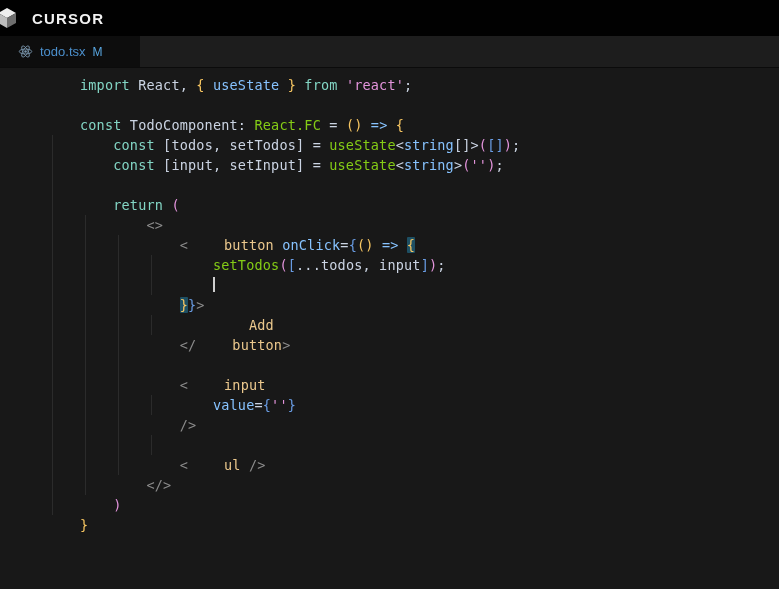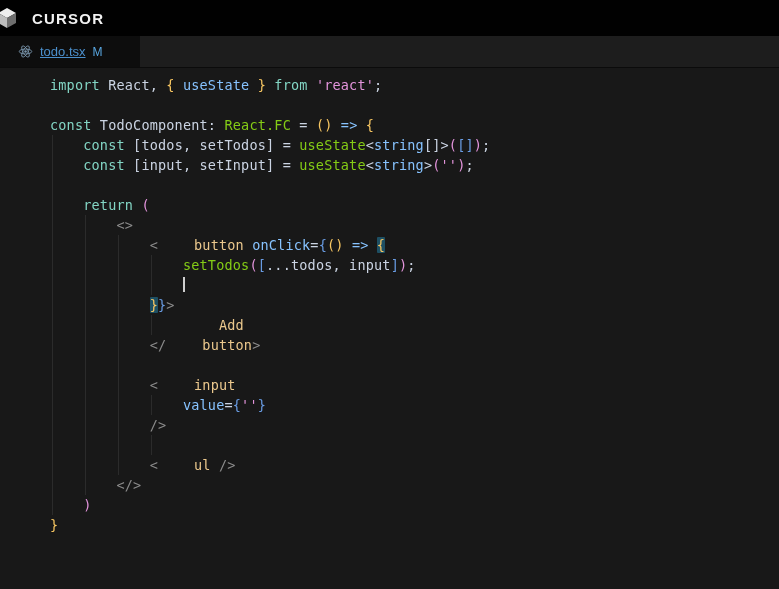--- a/index.html
+++ b/index.html
@@ -13,27 +13,27 @@
   .logo-wrap svg { width:24px; height:24px; }
   .app-name { color:#f2f2f2; font-weight:bold; font-size:15px;
               letter-spacing:1.2px; margin-left:5px; }
 
   
   .tabbar { position:absolute; left:0; top:36px; width:779px; height:32px;
             background:#1d1d1d; border-bottom:1px solid #0b0b0b; display:flex; }
   .tab { width:140px; height:100%; background:#0d0d0d; display:flex;
          align-items:center; padding-left:18px; cursor:pointer; }
   .tab svg { width:15px; height:15px; flex:none; }
-  .tab-filename { color:#4b8fcc; font-size:13px; margin-left:7px;text-decoration:underline; }
+  .tab-filename { color:#4b8fcc; font-size:13px; margin-left:7px; }
   .tab-git { color:#58a6e0; font-size:12px; margin-left:7px; }
 
   
   .editor { position:absolute; left:0; top:68px; width:779px; height:521px;
             background:#181818; cursor:text; }
-  .code { position:absolute; left:0; top:7px; padding-left:50px;
+  .code { position:absolute; left:0; top:7px; padding-left:80px;
           font-family:"DejaVu Sans Mono", monospace; font-size:13.5px;
           line-height:20px; letter-spacing:0.18px; white-space:pre; }
   .code-line { height:20px; }
 
   .tok.kw  { color:#83d6c5; }
   .tok.pln { color:#cbd4e3; }
   .tok.fn  { color:#84cc16; }
   .tok.typ { color:#87c3ff; }
   .tok.str { color:#e394dc; }
   .tok.tag { color:#ebc88d;margin-left:36px; }

